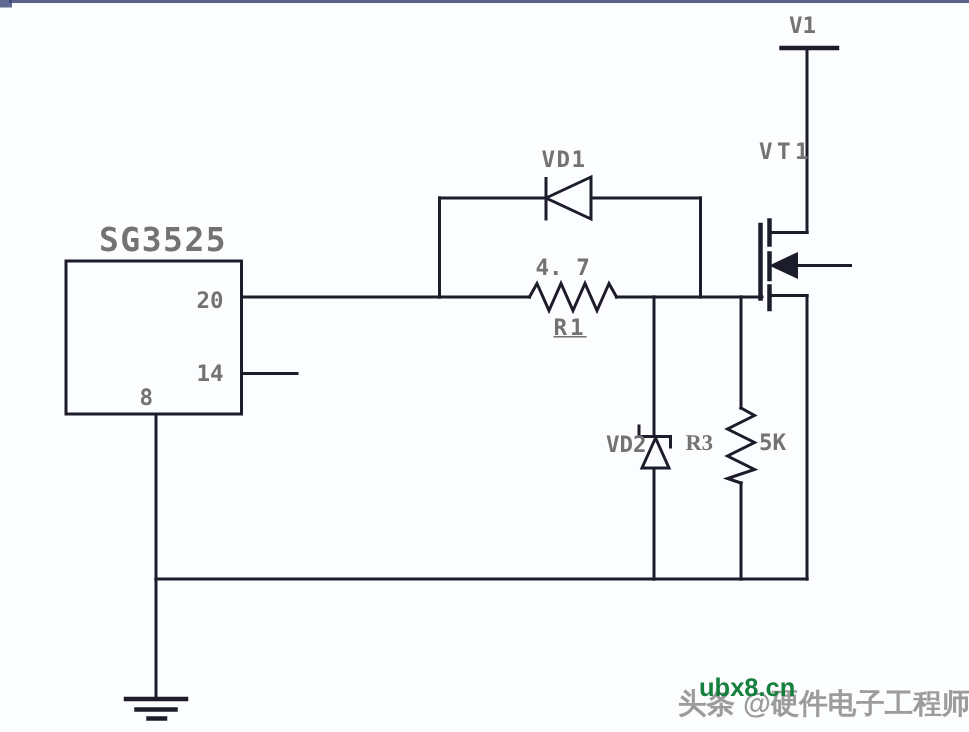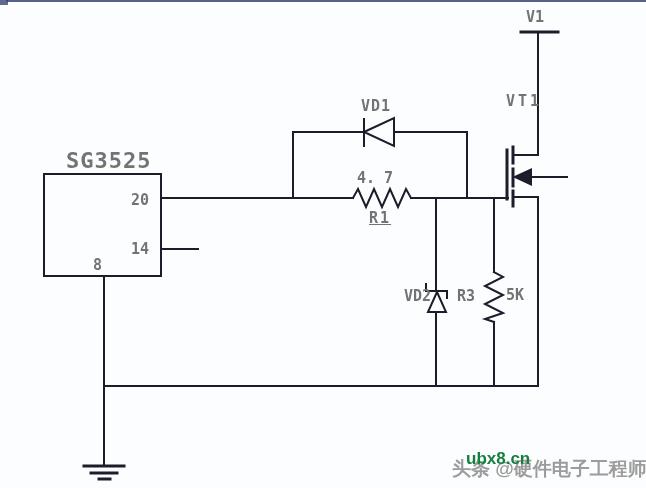--- a/index.html
+++ b/index.html
@@ -24,21 +24,21 @@
   .lbl-ic-name { left:66px; top:149px; font-size:22px; letter-spacing:1px; }
   .lbl-pin11 { left:131px; top:192px; }
   .lbl-pin14 { left:131px; top:241px; }
   .lbl-pin12 { left:93px;  top:257px; }
   .lbl-v1    { left:526px; top:9px; }
   .lbl-vt1   { left:493px; top:93px; letter-spacing:3px;margin-left:13px; }
   .lbl-vd1   { left:361px; top:98px; letter-spacing:1px; }
   .lbl-r1val { left:357px; top:170px; }
   .lbl-r1    { left:369px; top:210px; letter-spacing:2px;text-decoration:underline; }
   .lbl-vd2   { left:384px; top:288px;margin-left:20px; }
-  .lbl-r3    { left:457px; top:288px; }
+  .lbl-r3    { left:457px; top:288px;font-family:Liberation Serif, serif; }
   .lbl-10k   { left:506px; top:287px; }
   .wm-gray {
     position:absolute; left:452px; top:456px; font-size:19px;
     color:#9c9c9c; font-weight:bold; white-space:pre; z-index:2;
     font-family:"Liberation Sans",sans-serif;
   }
   .wm-dark {
     position:absolute; left:466px; top:449px; font-size:17px;
     color:#15803d; font-weight:bold; white-space:pre; z-index:3;
     font-family:"Liberation Sans",sans-serif;

